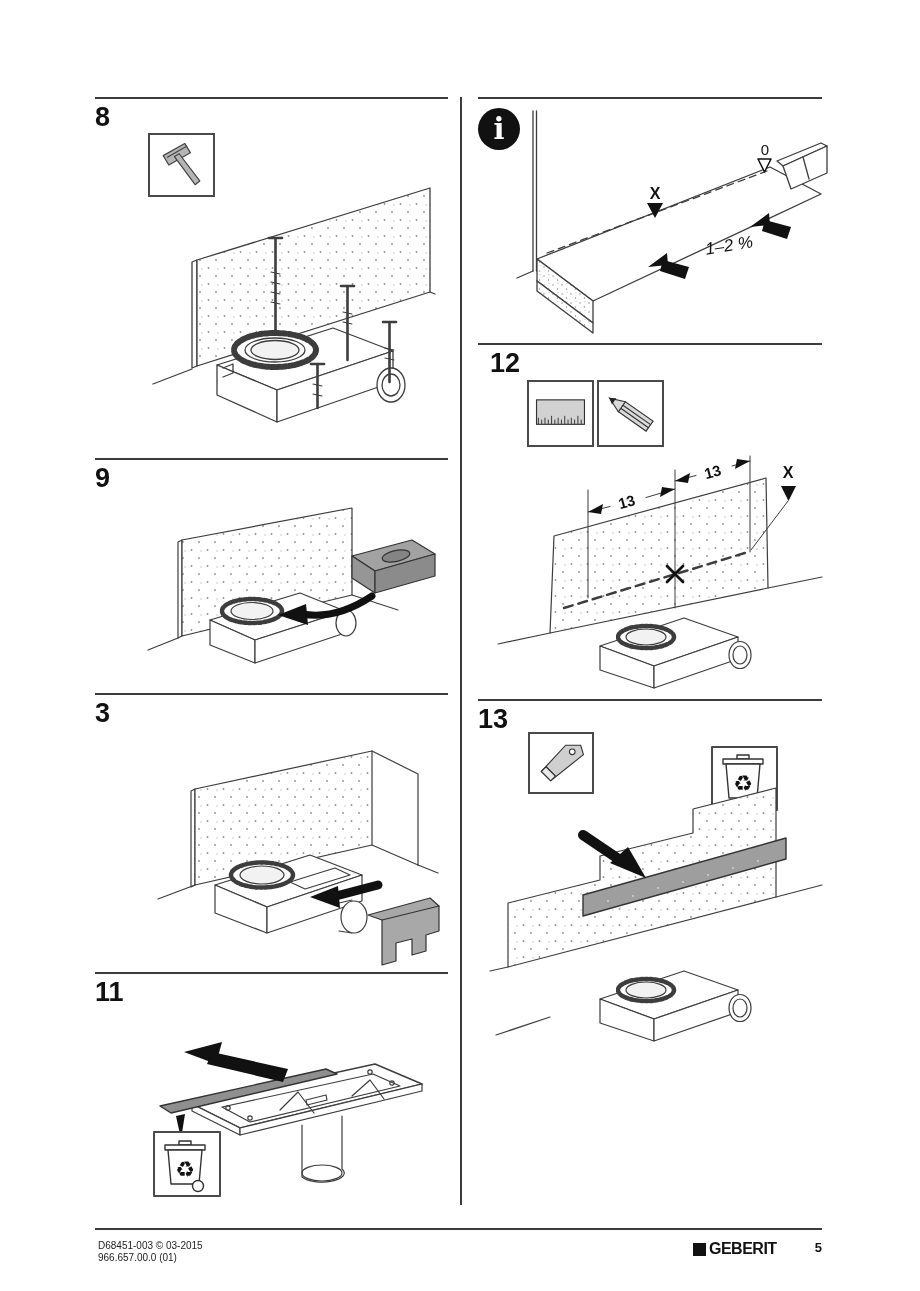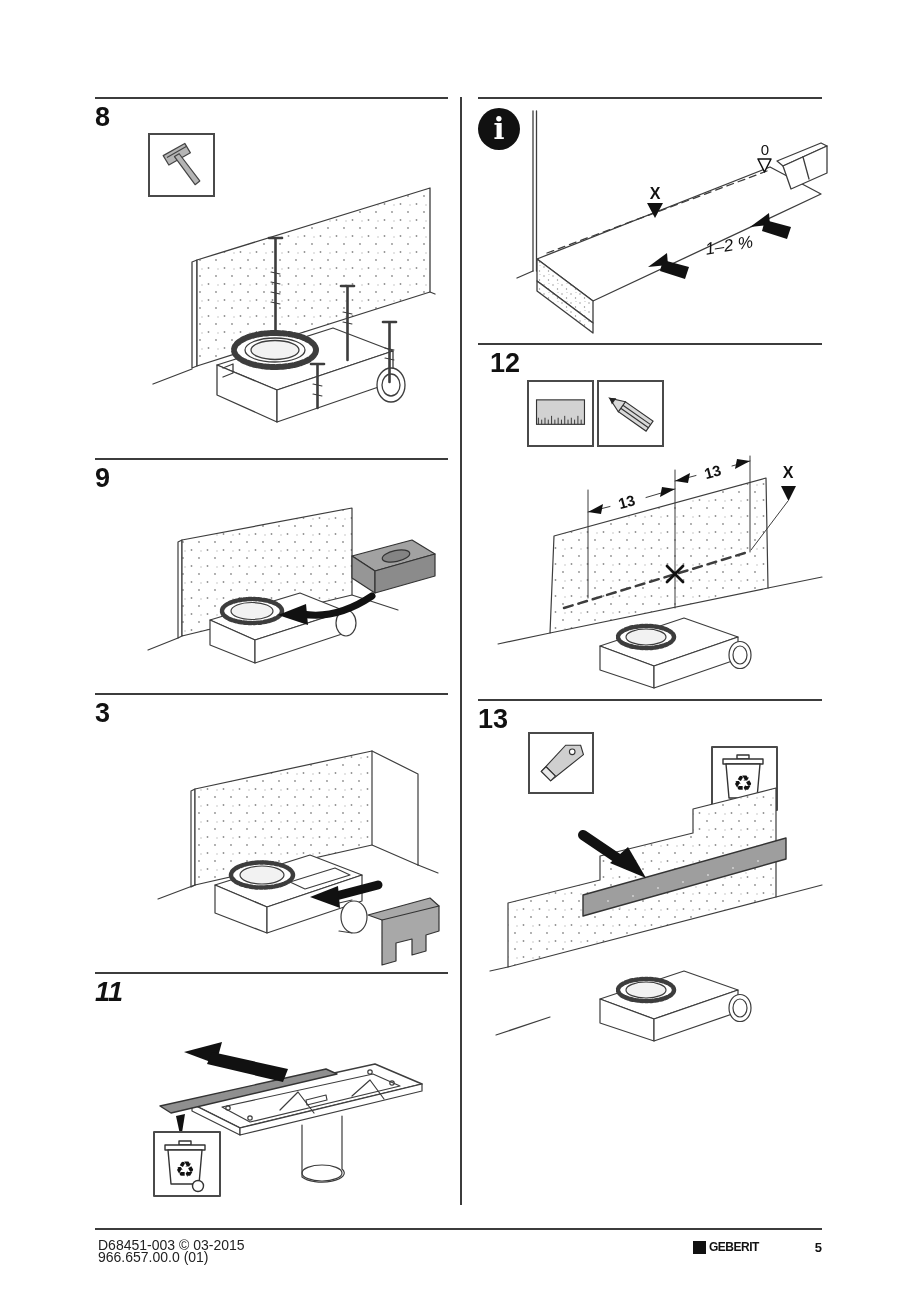--- a/index.html
+++ b/index.html
@@ -8,24 +8,24 @@
   .rule{position:absolute;height:2px;background:#3c3c3c;}
   .vdivider{position:absolute;width:2px;background:#3c3c3c;}
   .stepnum{position:absolute;font-size:27px;font-weight:700;color:#111;line-height:1;}
   .toolbox{position:absolute;border:2px solid #4a4a4a;background:#fff;box-sizing:border-box;}
   .fig{position:absolute;}
   svg{display:block;overflow:visible;}
   svg text{fill:#111;stroke:none;font-family:"Liberation Sans",sans-serif;}
   .infoicon{position:absolute;width:42px;height:42px;border-radius:50%;background:#111;color:#fff;
             display:flex;align-items:center;justify-content:center;
             font-family:"DejaVu Serif",serif;font-weight:700;font-size:29px;}
-  .footer-doc{position:absolute;left:98px;top:1240px;font-size:14px;line-height:11.5px;color:#222;}
+  .footer-doc{position:absolute;left:98px;top:1240px;font-size:10px;line-height:11.5px;color:#222;}
   .brand{position:absolute;left:693px;top:1240px;display:flex;align-items:center;gap:3px;}
   .brand-square{width:13px;height:13px;background:#111;}
-  .brand-text{font-size:12px;font-weight:800;letter-spacing:-0.5px;color:#111;text-align:right;}
+  .brand-text{font-size:16px;font-weight:800;letter-spacing:-0.5px;color:#111;text-align:right;}
   .pagenum{position:absolute;right:98px;top:1240px;font-size:13px;font-weight:700;color:#111;}
 </style>
 </head>
 <body>
 
 <div class="page">
 
   <svg width="0" height="0" style="position:absolute" aria-hidden="true">
     <defs>
       <pattern id="dotpat" width="16" height="16" patternUnits="userSpaceOnUse">
@@ -48,21 +48,21 @@
   <div class="rule" style="left:95px;top:693px;width:353px;"></div>
   <div class="rule" style="left:95px;top:972px;width:353px;"></div>
   <div class="rule" style="left:478px;top:97px;width:344px;"></div>
   <div class="rule" style="left:478px;top:343px;width:344px;"></div>
   <div class="rule" style="left:478px;top:699px;width:344px;"></div>
   <div class="vdivider" style="left:460px;top:97px;height:1108px;"></div>
 
   <div class="stepnum" style="left:95px;top:104px;">8</div>
   <div class="stepnum" style="left:95px;top:465px;">9</div>
   <div class="stepnum" style="left:95px;top:700px;">3</div>
-  <div class="stepnum" style="left:95px;top:979px;font-style:italic;">11</div>
+  <div class="stepnum" style="left:95px;top:979px;">11</div>
   <div class="stepnum" style="left:478px;top:350px;margin-left:12px;">12</div>
   <div class="stepnum" style="left:478px;top:706px;">13</div>
 
   <div class="toolbox" style="left:148px;top:133px;width:67px;height:64px;">
     <svg viewBox="0 0 67 64" width="63" height="60" stroke="#444" fill="none" stroke-width="1.3" stroke-linejoin="round">
       <polygon points="14,22 37,9 43,19 20,32" fill="#b5b5b5"></polygon>
       <line x1="18" y1="24" x2="39" y2="12"></line>
       <polygon points="26,23 31,20 53,49 48,53" fill="#b5b5b5"></polygon>
     </svg>
   </div>

